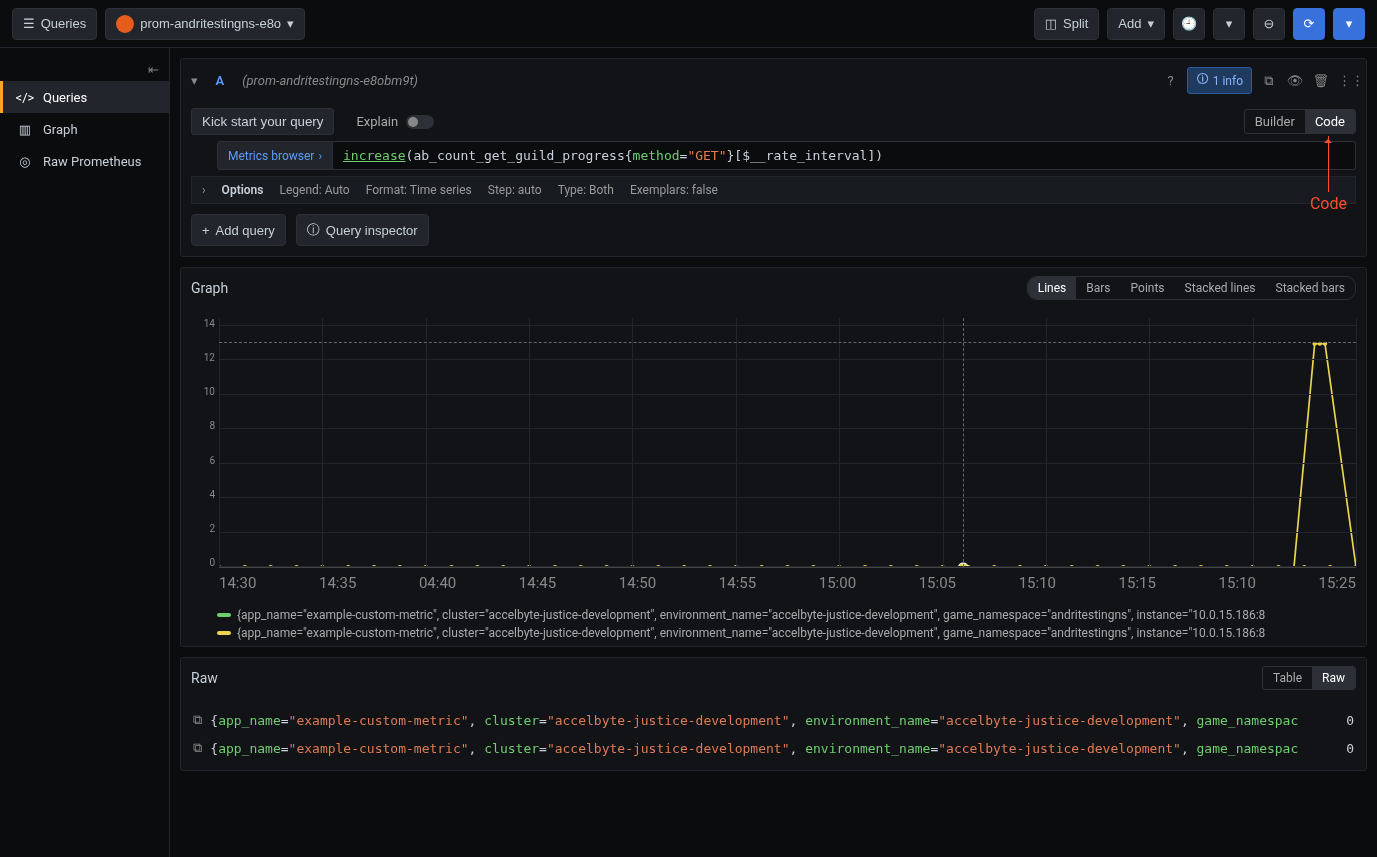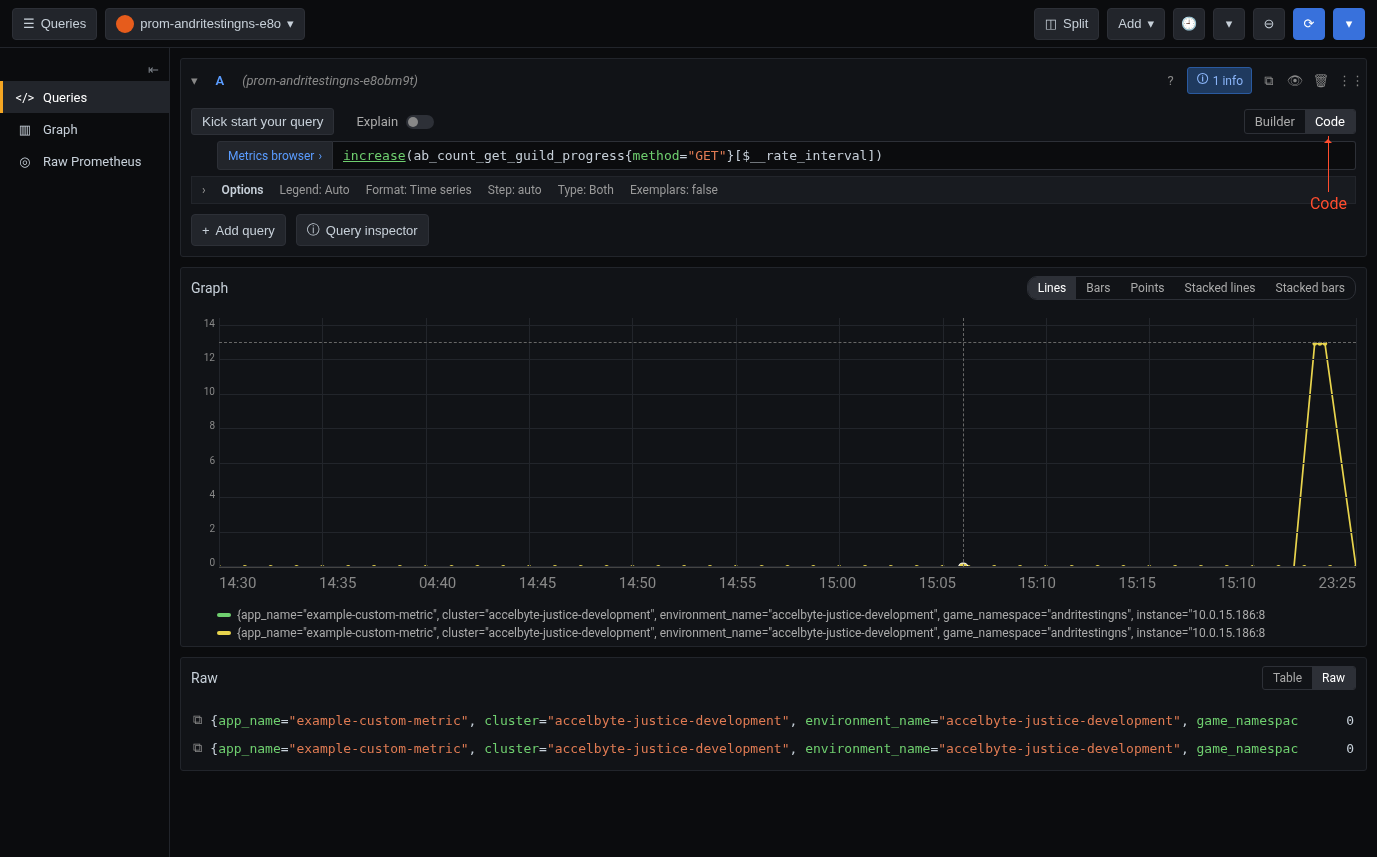--- a/index.html
+++ b/index.html
@@ -332,21 +332,21 @@
               <span>14:35</span>
               <span>04:40</span>
               <span>14:45</span>
               <span>14:50</span>
               <span>14:55</span>
               <span>15:00</span>
               <span>15:05</span>
               <span>15:10</span>
               <span>15:15</span>
               <span>15:10</span>
-              <span>23:25</span>
+              <span>15:25</span>
             </div>
         </div>
       </div>
       <div class="legend" id="legend">
           <div class="legend-item">
             <span class="swatch" style="background: rgb(111, 207, 111);"></span>
             <span>{app_name="example-custom-metric", cluster="accelbyte-justice-development", environment_name="accelbyte-justice-development", game_namespace="andritestingns", instance="10.0.15.186:8</span>
           </div>
           <div class="legend-item">
             <span class="swatch" style="background: rgb(232, 212, 77);"></span>

